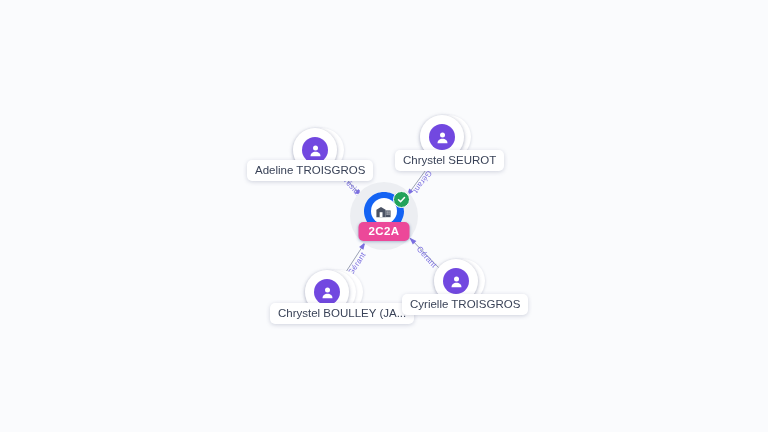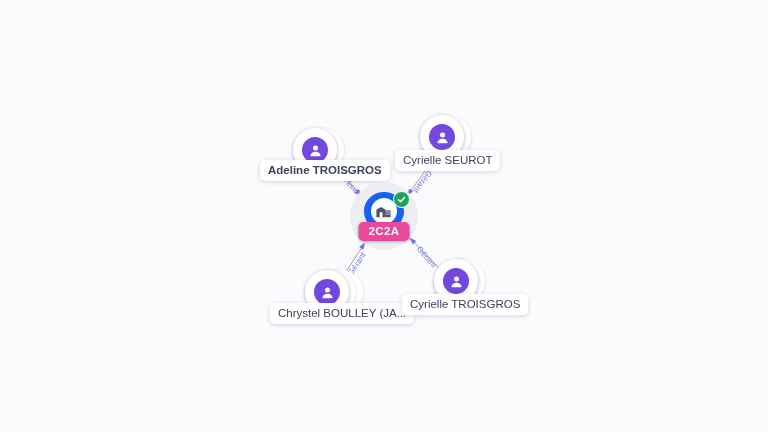--- a/index.html
+++ b/index.html
@@ -140,36 +140,36 @@
         </div>
         <div class="avatar-face">
           <div class="avatar-disc" style="background:#7248e0">
             <svg viewBox="0 0 24 24" fill="#ffffff">
               <circle cx="12" cy="8" r="4"></circle>
               <path d="M4 21c0-4.4 3.6-7 8-7s8 2.6 8 7z"></path>
             </svg>
           </div>
         </div>
       </div>
-      <div class="person-label" style="left: 260px; top: 160px; font-weight: bold;">Adeline TROISGROS</div>
+      <div class="person-label" style="left: 247px; top: 160px;">Adeline TROISGROS</div>
       <div class="person-node" style="left: 442px; top: 137px;">
         <div class="stack">
           <div class="card s2"></div>
           <div class="card s1"></div>
         </div>
         <div class="avatar-face">
           <div class="avatar-disc" style="background:#7248e0">
             <svg viewBox="0 0 24 24" fill="#ffffff">
               <circle cx="12" cy="8" r="4"></circle>
               <path d="M4 21c0-4.4 3.6-7 8-7s8 2.6 8 7z"></path>
             </svg>
           </div>
         </div>
       </div>
-      <div class="person-label" style="left: 395px; top: 150px;">Cyrielle SEUROT</div>
+      <div class="person-label" style="left: 395px; top: 150px;">Chrystel SEUROT</div>
       <div class="person-node" style="left: 327px; top: 292px;">
         <div class="stack">
           <div class="card s3"></div>
           <div class="card s2"></div>
           <div class="card s1"></div>
         </div>
         <div class="avatar-face">
           <div class="avatar-disc" style="background:#7248e0">
             <svg viewBox="0 0 24 24" fill="#ffffff">
               <circle cx="12" cy="8" r="4"></circle>

